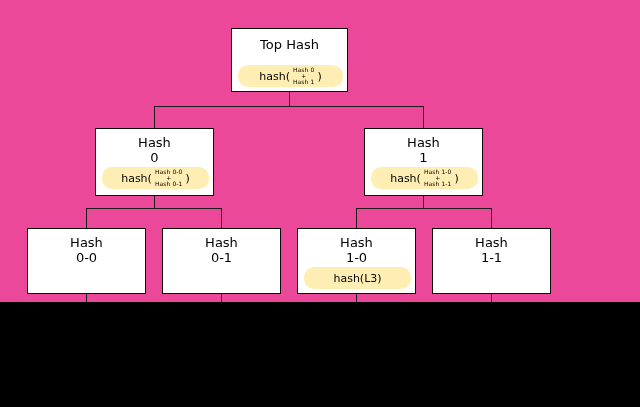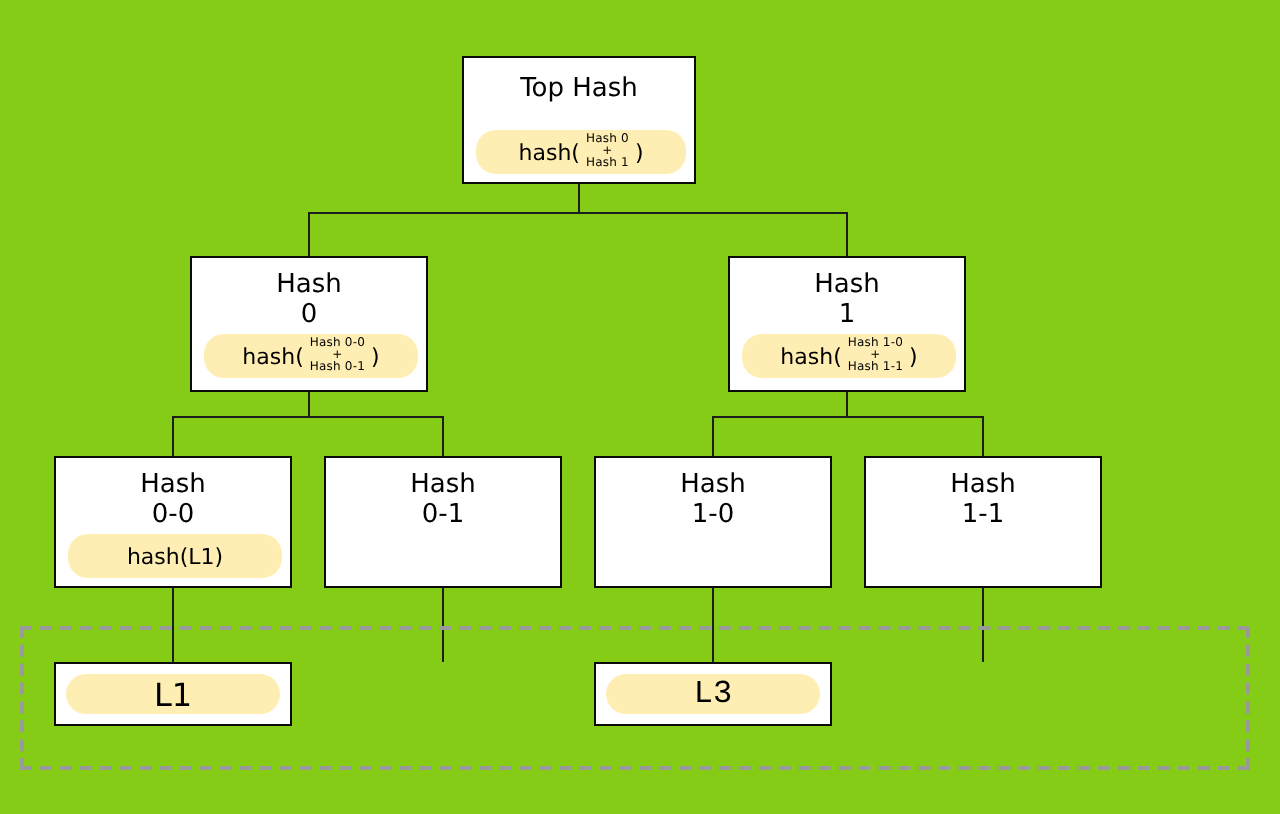--- a/index.html
+++ b/index.html
@@ -4,22 +4,22 @@
 <title>Merkle Tree Diagram</title>
 <style>
   html, body {
     margin: 0;
     padding: 0;
     background: #000000;
   }
   #canvas {
     position: relative;
     width: 640px;
-    height: 407px;
-    background: #84cc16;
+    height: 302px;
+    background: #ec4899;
     font-family: "DejaVu Sans", "Liberation Sans", sans-serif;
     overflow: hidden;
   }
 
   
   .conn {
     position: absolute;
     background: #1d1d1d;
   }
   .conn-v { width: 1px; }
@@ -202,31 +202,31 @@
         <span class="plus">+</span>
         <span>Hash 1-1</span>
       </span>
       <span class="paren">)</span>
     </div>
   </div>
 
   <div class="node lvl3 n-h00">
     <div class="node-title">Hash
 0-0</div>
-    <div class="formula">hash(L1)</div>
   </div>
 
   <div class="node lvl3 n-h01">
     <div class="node-title">Hash
 0-1</div>
   </div>
 
   <div class="node lvl3 n-h10">
     <div class="node-title">Hash
 1-0</div>
+    <div class="formula">hash(L3)</div>
   </div>
 
   <div class="node lvl3 n-h11">
     <div class="node-title">Hash
 1-1</div>
   </div>
 
   <div class="node lvl4 n-l1">
     <div class="formula">L1</div>
   </div>

